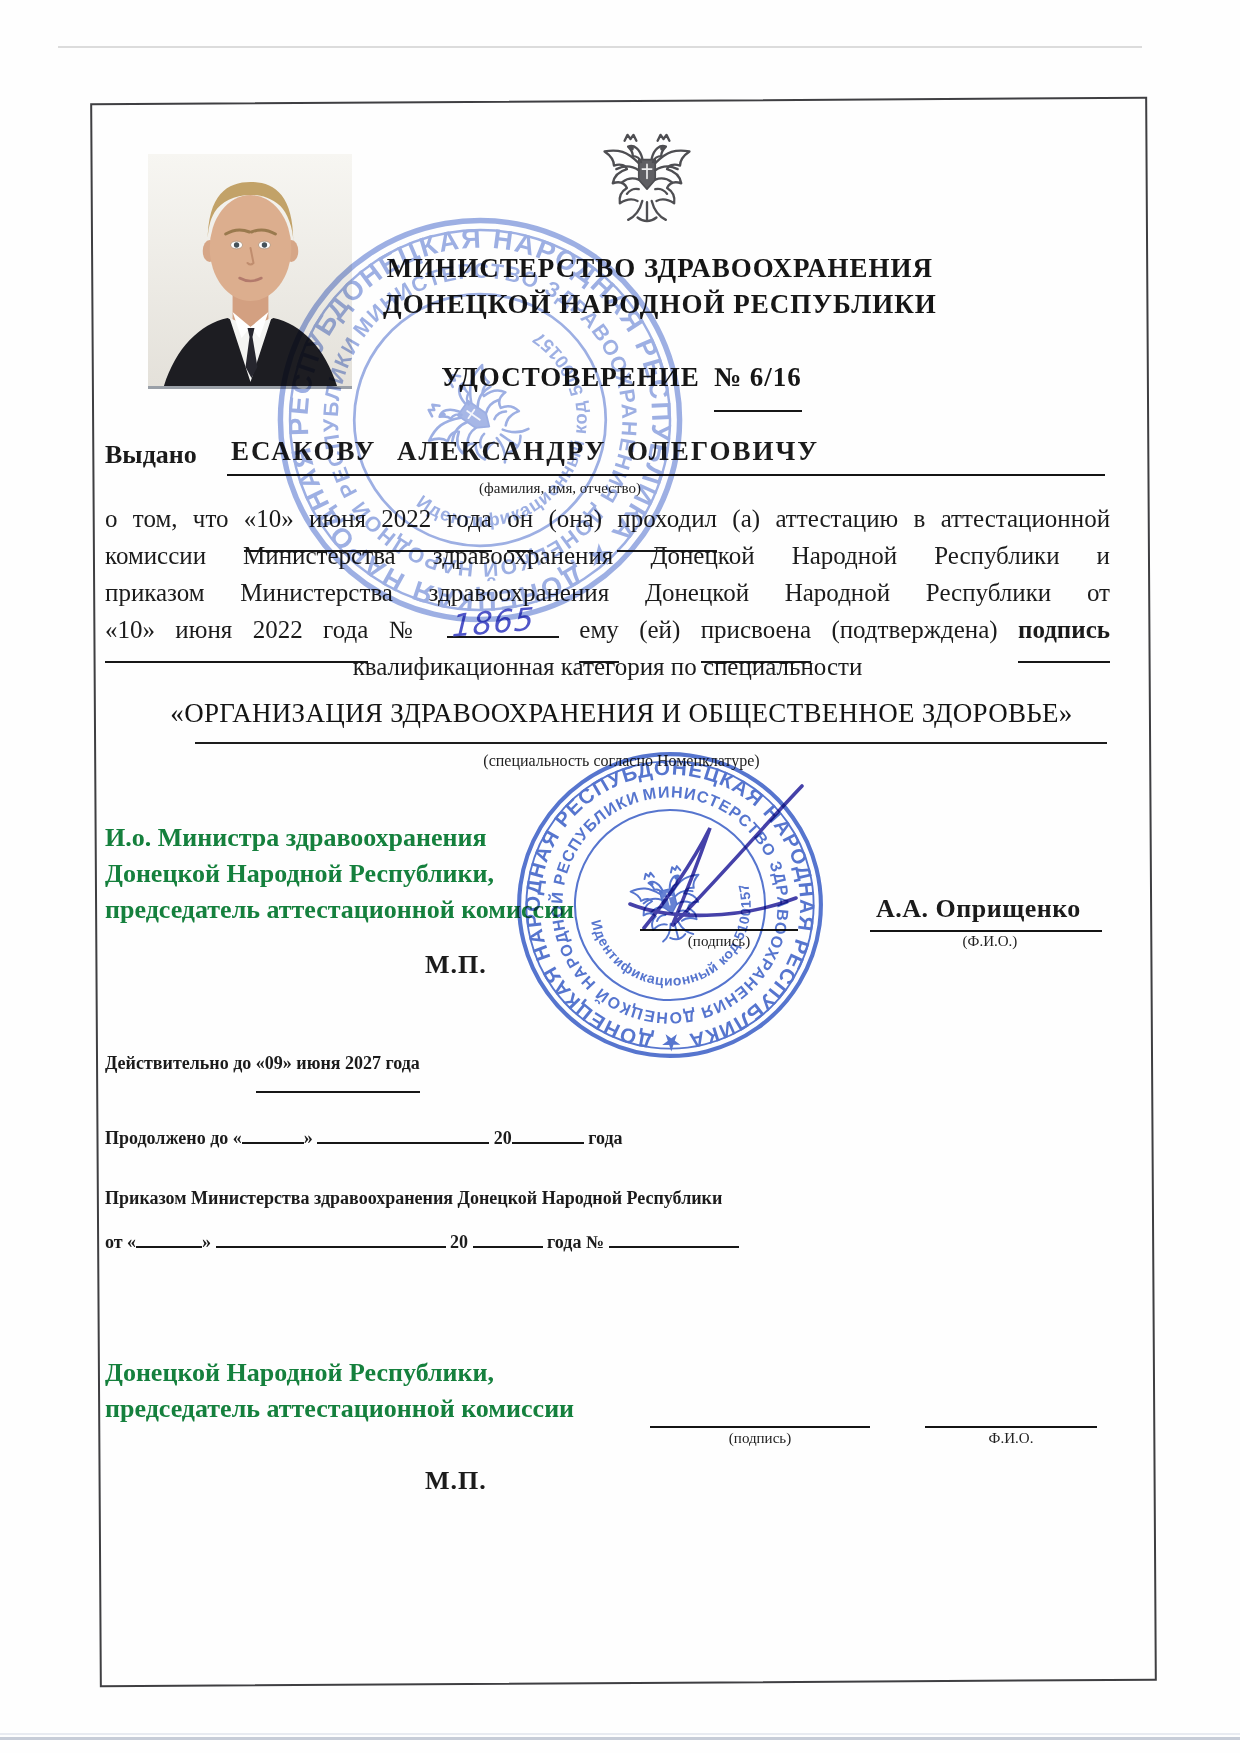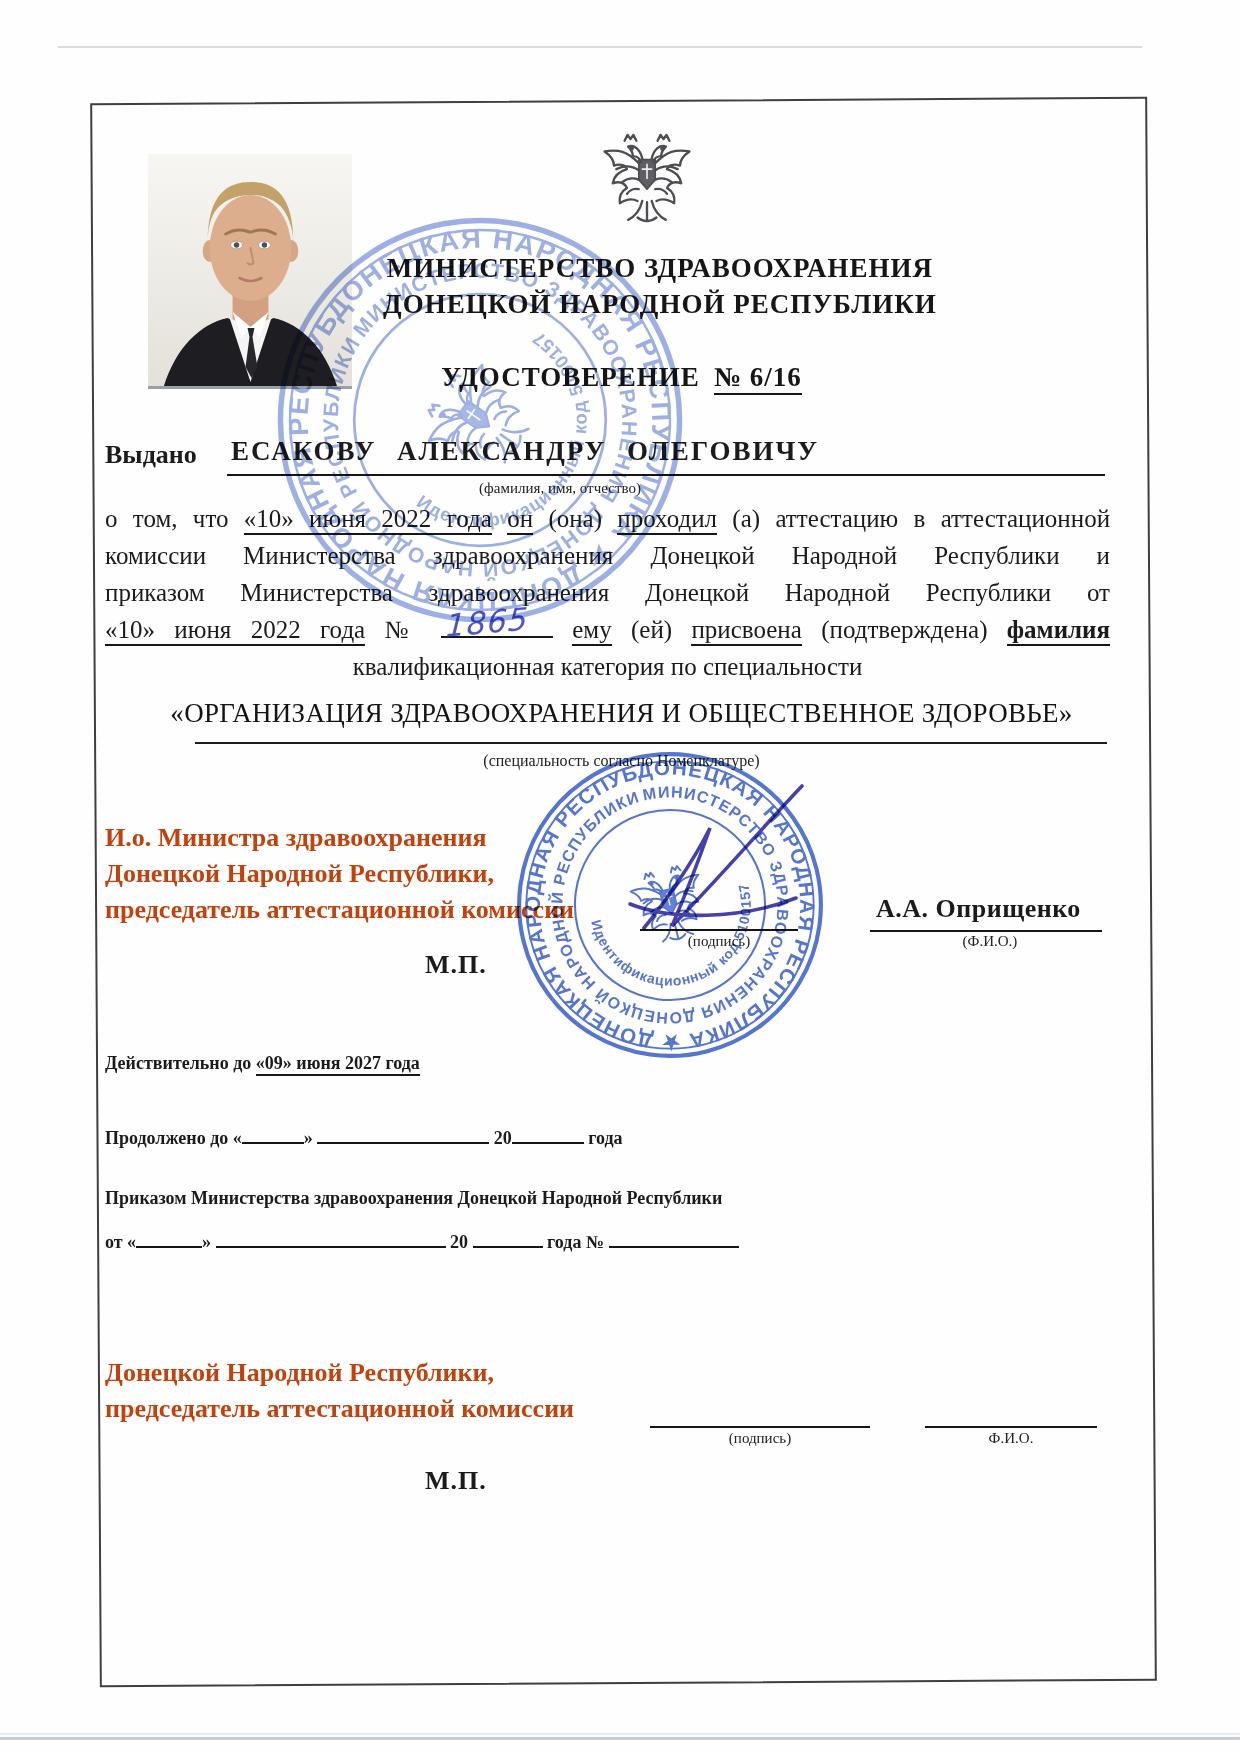--- a/index.html
+++ b/index.html
@@ -25,31 +25,31 @@
   .udost-line .num{margin-left:14px;}
   
   .issued-label{left:10px;top:340px;font-size:26px;font-weight:700;}
   .issued-name-wrap{left:132px;top:336px;right:43px;height:38px;border-bottom:2.6px solid #141414;}
   .issued-name{font-size:27px;font-weight:700;letter-spacing:2px;word-spacing:12px;padding-left:4px;white-space:nowrap;}
   .name-caption{left:300px;top:380px;width:330px;text-align:center;font-size:15px;color:#222;}
   
   .para{left:10px;top:400px;width:1005px;font-size:25px;}
   .pline{height:37px;line-height:37px;white-space:nowrap;text-align:center;}
   .jline{text-align:justify;text-align-last:justify;white-space:normal;}
-  .u{border-bottom:2.4px solid #171717;padding-bottom:1px;}
+  .u{border-bottom:2.4px solid #171717;padding-bottom:18px;}
   .b{font-weight:700;}
   .blank{display:inline-block;position:relative;height:1em;border-bottom:2.4px solid #171717;vertical-align:baseline;}
   .hw{position:absolute;left:5px;bottom:-5px;font-family:"DejaVu Sans",sans-serif;font-style:italic;
       color:#4f55c8;font-size:31px;letter-spacing:1px;transform:rotate(-5deg) skewX(-8deg);white-space:nowrap;}
   
   .spec-title{left:0;top:598px;width:1053px;text-align:center;font-weight:400;font-size:27px;letter-spacing:.3px;color:#141414;}
   .spec-rule{left:100px;top:642px;width:912px;height:0;border-top:2.2px solid #1d1d1d;}
   .spec-caption{left:0;top:652px;width:1053px;text-align:center;font-size:16px;color:#222;}
   
-  .off-line{font-size:26px;font-weight:700;color:#c2410c;white-space:nowrap;}
+  .off-line{font-size:26px;font-weight:700;color:#15803d;white-space:nowrap;}
   .rule{height:0;border-top:2.6px solid #141414;}
   .cap{font-size:15px;color:#222;text-align:center;}
   .fio-wrap{border-bottom:2.6px solid #141414;height:36px;}
   .fio-name{font-size:26px;font-weight:700;letter-spacing:.5px;padding-left:6px;white-space:nowrap;}
   .mp{font-size:26px;font-weight:700;letter-spacing:1px;}
   
   .form-line{font-size:18px;font-weight:700;white-space:nowrap;}
   
   .stamp{mix-blend-mode:multiply;pointer-events:none;}
   .stamp svg{display:block;width:100%;height:100%;}
@@ -140,21 +140,21 @@
     <div class="abs issued-label">Выдано</div>
     <div class="abs issued-name-wrap">
       <span class="issued-name">ЕСАКОВУ АЛЕКСАНДРУ ОЛЕГОВИЧУ</span>
     </div>
     <div class="abs name-caption">(фамилия, имя, отчество)</div>
 
     <div class="abs para">
       <div class="pline jline"><span>о том, что </span><span class="u">«10» июня 2022 года</span><span> </span><span class="u">он</span><span> (она) </span><span class="u">проходил</span><span> (а) аттестацию в аттестационной</span></div>
       <div class="pline jline"><span>комиссии Министерства здравоохранения Донецкой Народной Республики и</span></div>
       <div class="pline jline"><span>приказом Министерства здравоохранения Донецкой Народной Республики от</span></div>
-      <div class="pline jline"><span class="u">«10» июня 2022 года</span><span> </span><span>№&nbsp;</span><span class="blank" style="width: 112px;"><span class="hw">1865</span></span><span> </span><span class="u">ему</span><span> (ей) </span><span class="u">присвоена</span><span> (подтверждена) </span><span class="u b">фамилия</span></div>
+      <div class="pline jline"><span class="u">«10» июня 2022 года</span><span> </span><span>№&nbsp;</span><span class="blank" style="width: 112px;"><span class="hw">1865</span></span><span> </span><span class="u">ему</span><span> (ей) </span><span class="u">присвоена</span><span> (подтверждена) </span><span class="u b">подпись</span></div>
       <div class="pline"><span>квалификационная категория по специальности</span></div>
     </div>
 
     <div class="abs spec-title">«ОРГАНИЗАЦИЯ ЗДРАВООХРАНЕНИЯ И ОБЩЕСТВЕННОЕ ЗДОРОВЬЕ»</div>
     <div class="abs spec-rule"></div>
     <div class="abs spec-caption">(специальность согласно Номенклатуре)</div>
 
     <div class="abs off-line" style="left:10px;top:723px;">И.о. Министра здравоохранения</div>
     <div class="abs off-line" style="left:10px;top:759px;">Донецкой Народной Республики,</div>
     <div class="abs off-line" style="left:10px;top:795px;">председатель аттестационной комиссии</div>

